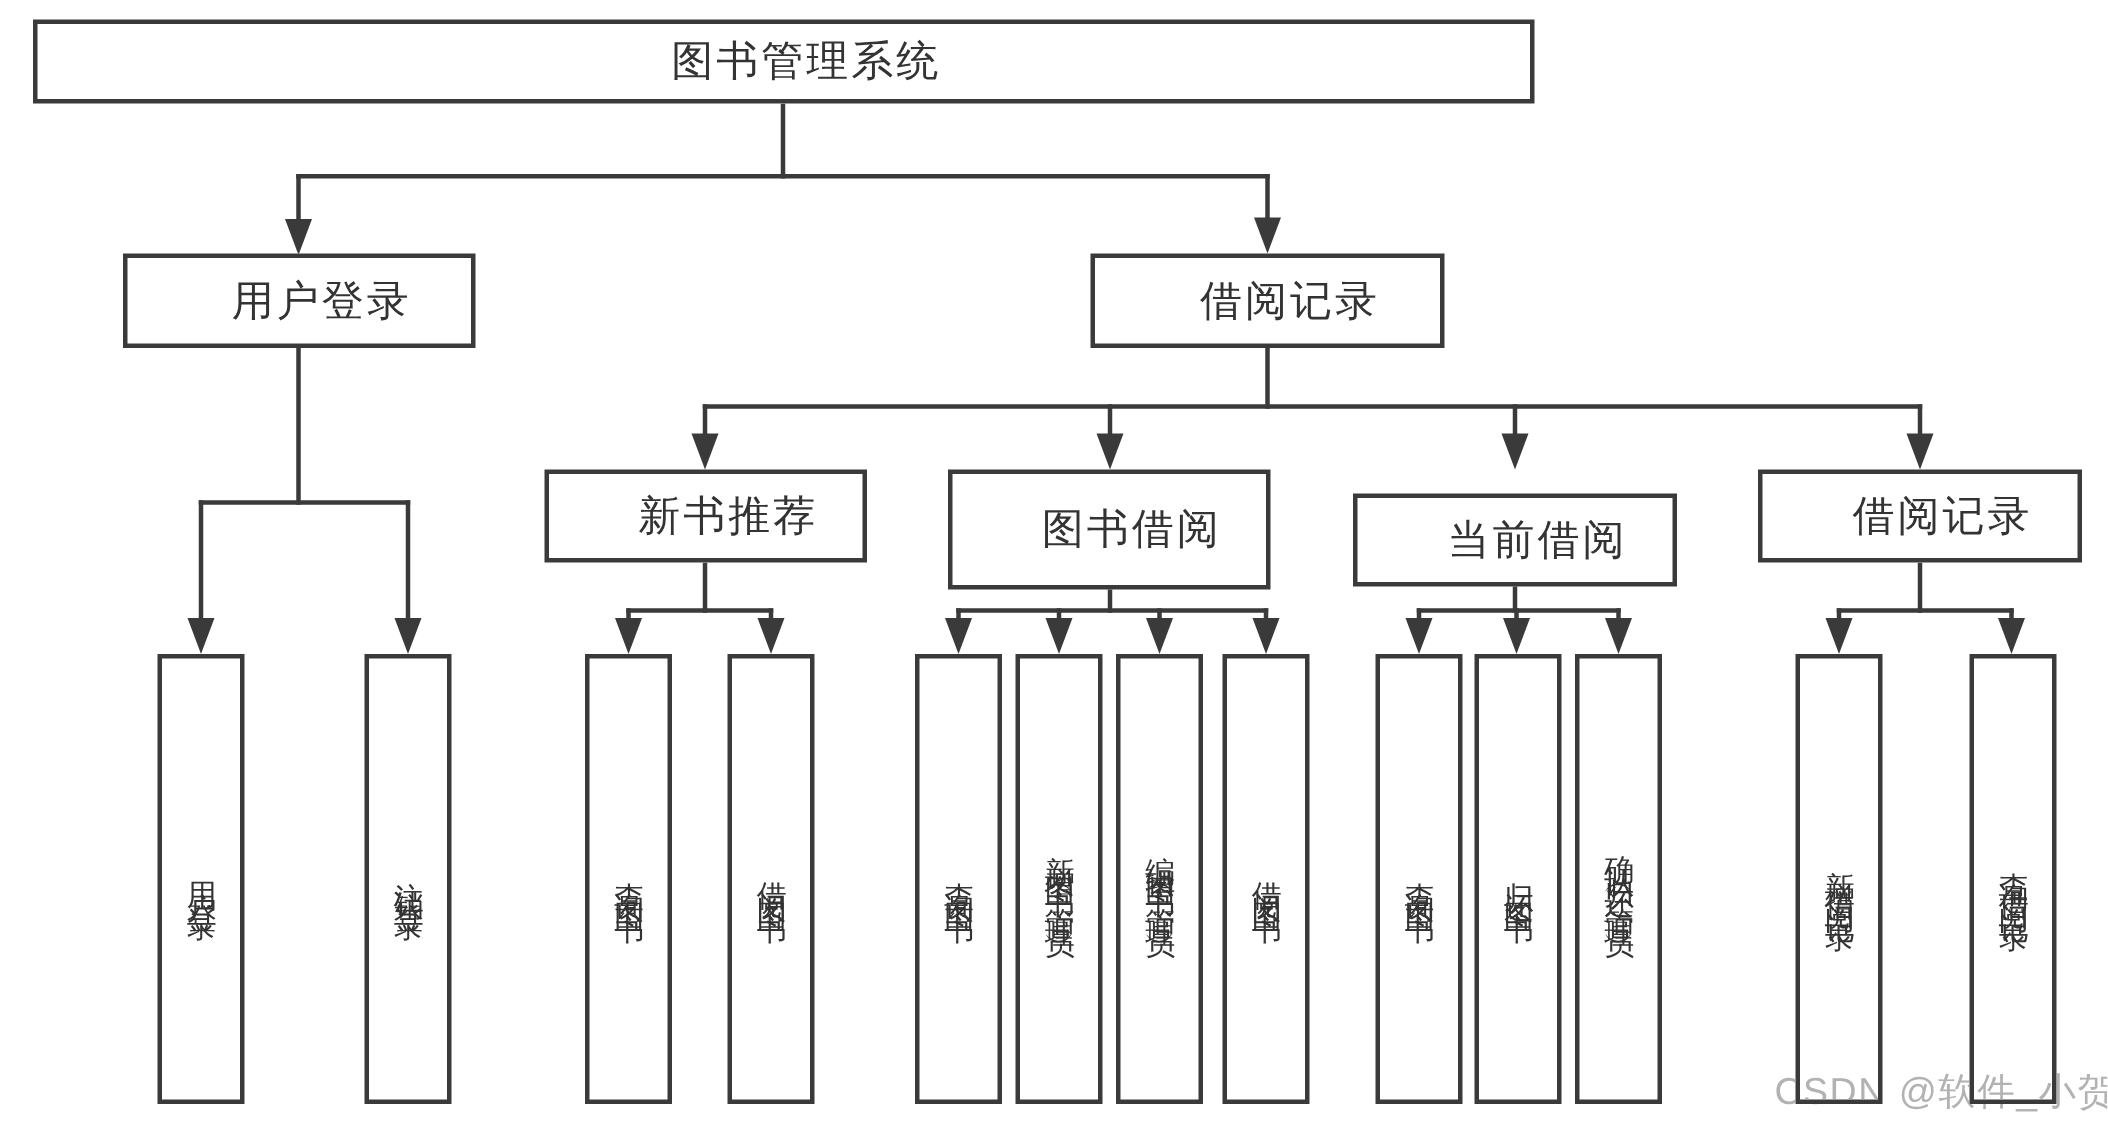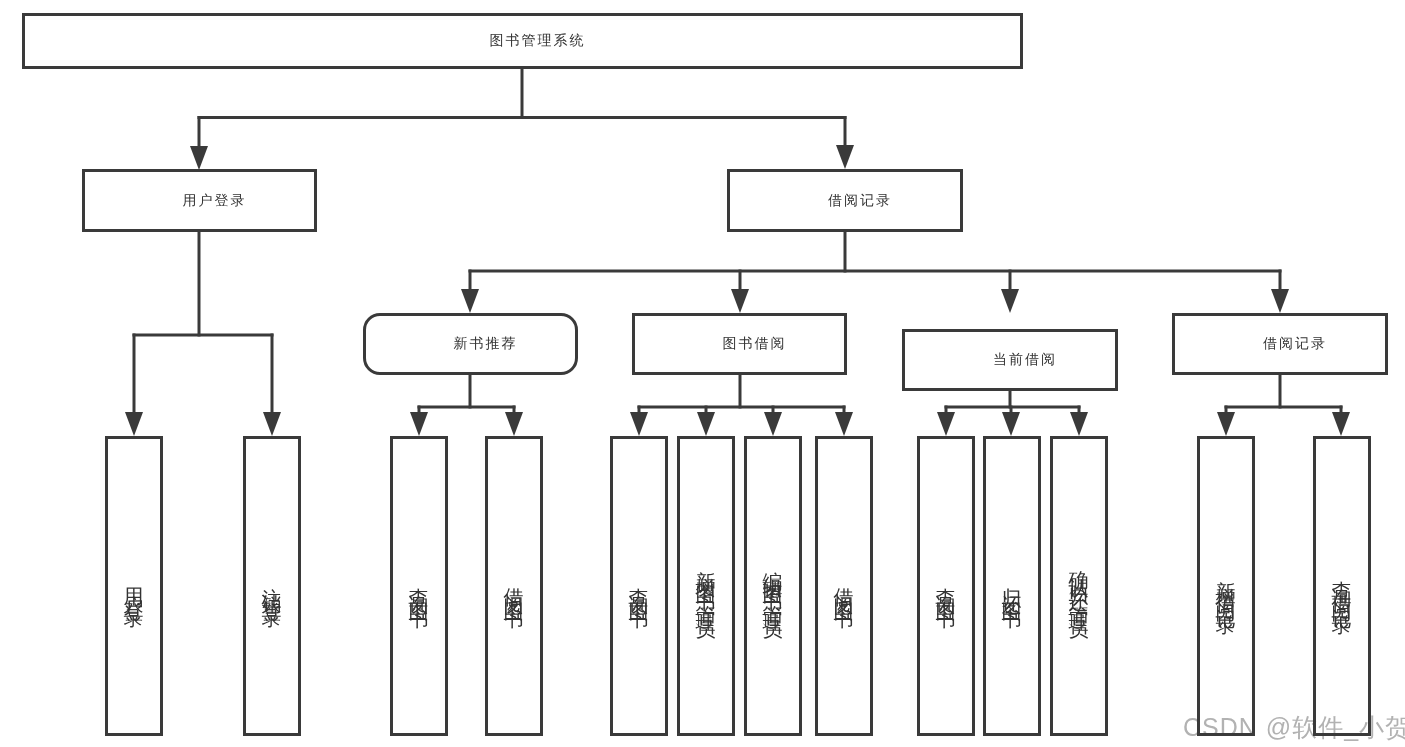--- a/index.html
+++ b/index.html
@@ -33,37 +33,37 @@
     box-sizing: border-box;
     border: 3px solid #3a3a3a;
     background: #ffffff;
     display: flex;
     align-items: center;
     justify-content: center;
     color: #333333;
     z-index: 2;
   }
   .h-box {
-    font-size: 14px;
+    font-size: 28px;
     letter-spacing: 2px;
     white-space: nowrap;
     padding-left: 30px;
   }
   .v-box span {
     writing-mode: vertical-rl;
     text-orientation: mixed;
     font-size: 20px;
     line-height: 1;
     letter-spacing: 7px;
   }
   .root-box   { left: 22px;  top: 13px;  width: 1001px; height: 56px; }
   .b-userlogin{ left: 82px;  top: 169px; width: 235px;  height: 63px; }
   .b-bookmgmt { left: 727px; top: 169px; width: 236px;  height: 63px; }
-  .b-newrec   { left: 363px; top: 313px; width: 215px;  height: 62px; border-radius: 17px; }
-  .b-borrow   { left: 632px; top: 313px; width: 215px;  height: 62px; }
+  .b-newrec   { left: 363px; top: 313px; width: 215px;  height: 62px; }
+  .b-borrow   { left: 632px; top: 313px; width: 215px;  height: 80px; }
   .b-current  { left: 902px; top: 313px; width: 216px;  height: 62px; margin-top: 16px; }
   .b-records  { left: 1172px;top: 313px; width: 216px;  height: 62px; }
   .leaf { top: 436px; width: 58px; height: 300px; }
   .lf-1  { left: 105px; }
   .lf-2  { left: 243px; }
   .lf-3  { left: 390px; }
   .lf-4  { left: 485px; }
   .lf-5  { left: 610px; }
   .lf-6  { left: 677px; }
   .lf-7  { left: 744px; }

